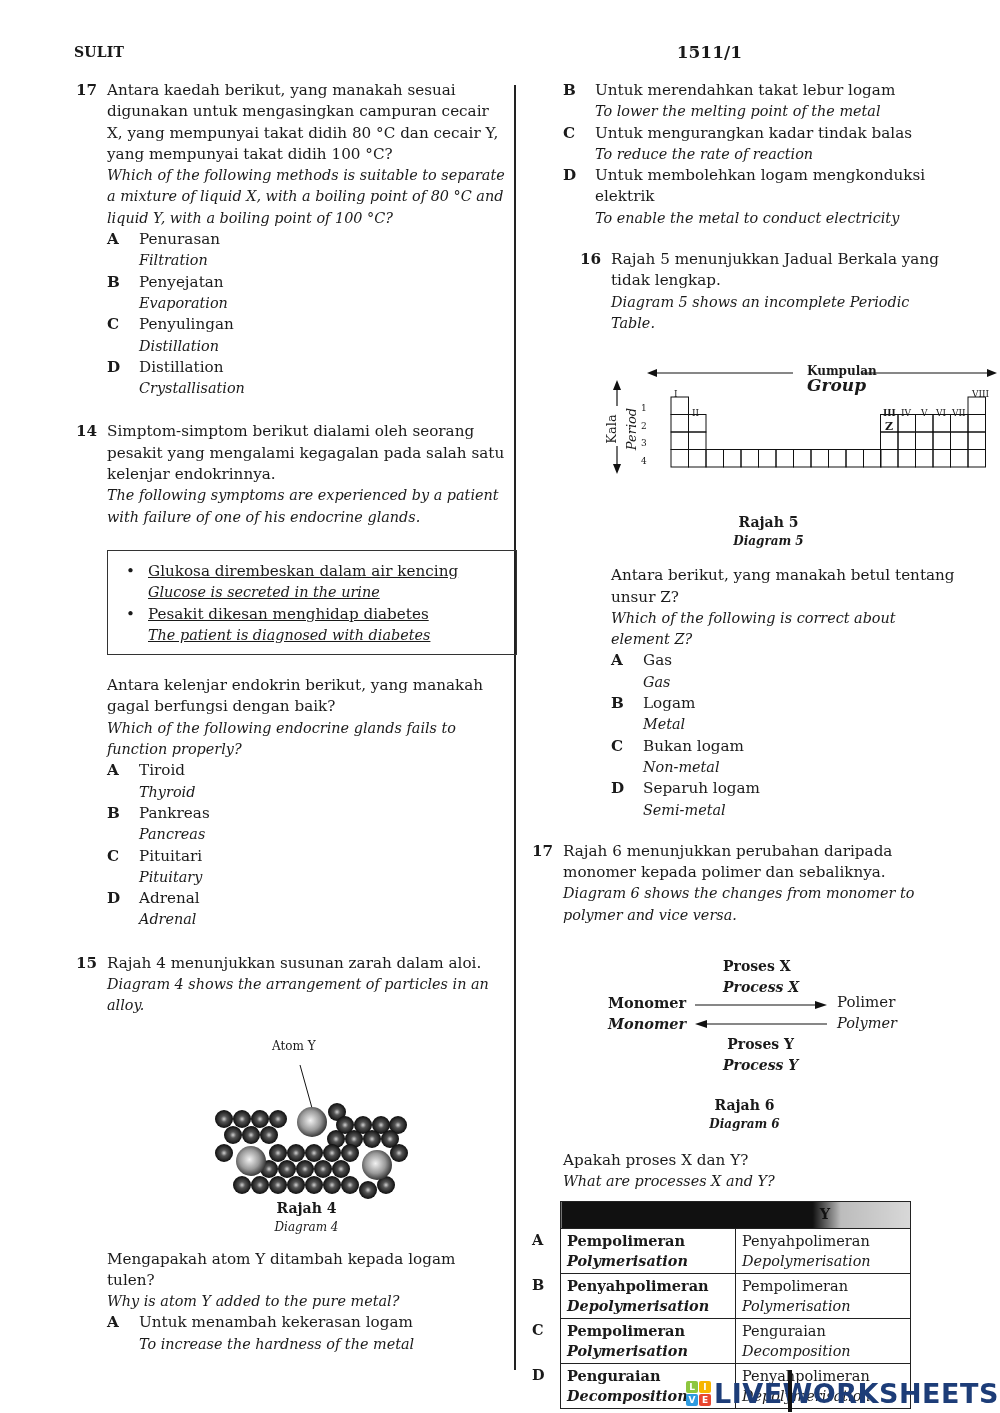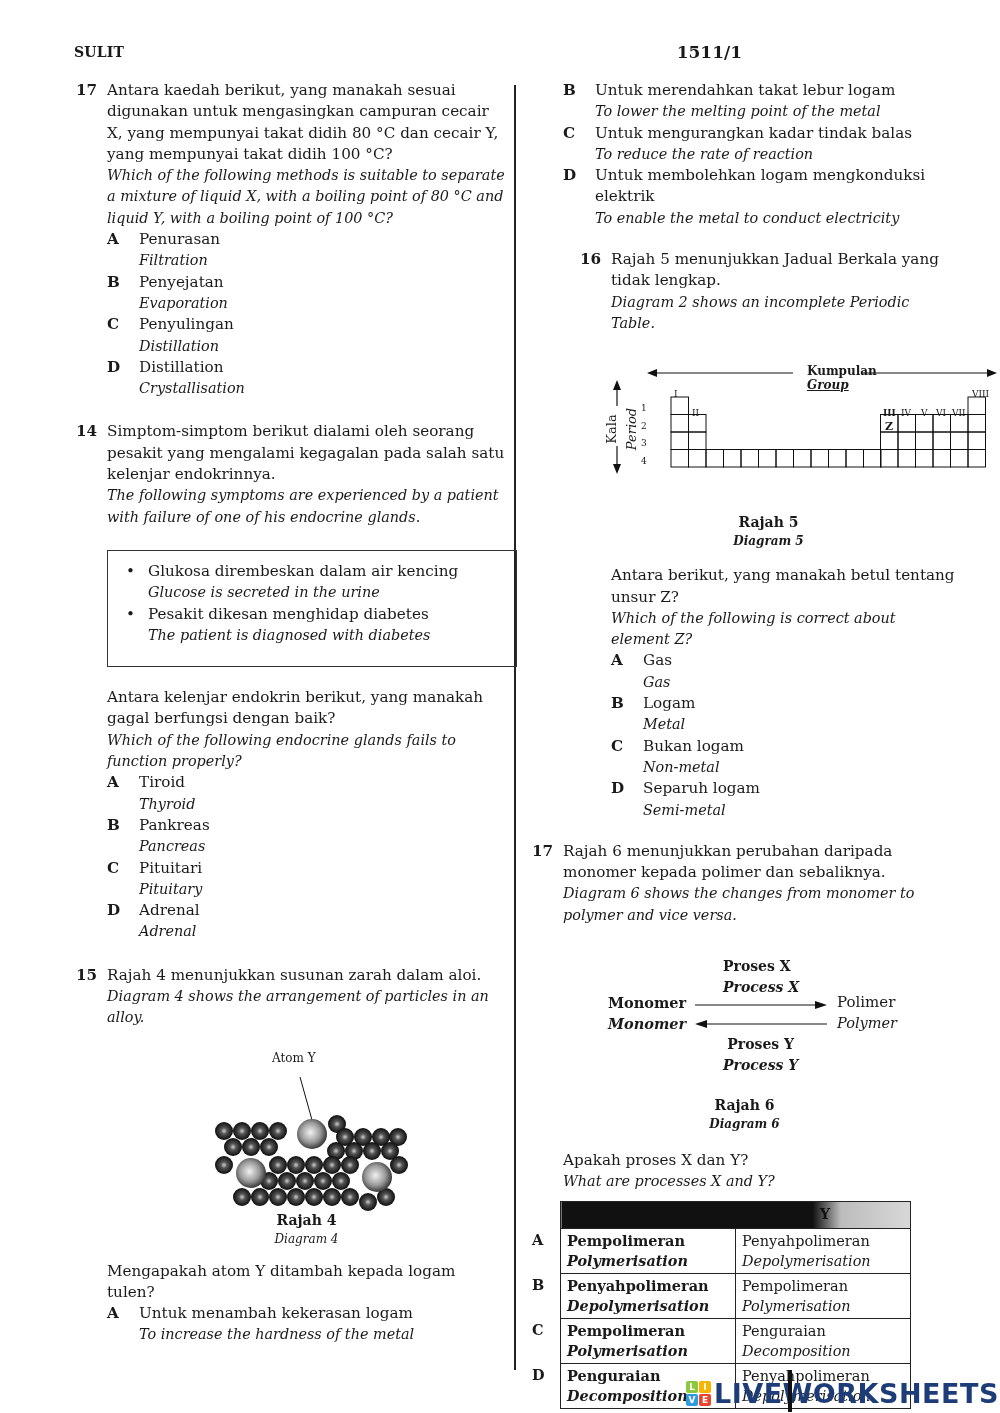--- a/index.html
+++ b/index.html
@@ -10,21 +10,21 @@
   .hdr-right { position: absolute; right: 50px; top: 42px; font-weight: bold; font-size: 17px; }
   .divider { position: absolute; left: 514px; top: 85px; width: 1.5px; height: 1285px; background: #222; }
   .col { position: absolute; font-size: 15.2px; line-height: 21.3px; }
   .col-left { left: 76px; top: 80px; width: 430px; }
   .col-right { left: 532px; top: 80px; width: 425px; }
   .q { position: relative; padding-left: 31px; }
   .qnum { position: absolute; left: 0; top: 0; font-weight: bold; }
   .it { font-style: italic; font-size: 14.4px; }
   .opt { position: relative; padding-left: 32px; }
   .optl { position: absolute; left: 0; top: 0; font-weight: bold; }
-  .symbox { border: 1.5px solid #333; margin: 14px 0 0 0; padding: 10px 10px 20px 38px; width: 360px; }
+  .symbox { border: 1.5px solid #333; margin: 14px 0 0 0; padding: 10px 10px 8px 38px; width: 360px; text-decoration: underline; }
   .bullet { position: relative; padding-left: 2px; }
   .bullet::before { content: "\2022"; position: absolute; left: -20px; top: 0; }
   .center { text-align: center; }
   .caption { font-size: 14px; line-height: 19px; text-align: center; font-weight: bold; }
   .caption .it { font-size: 12px; }
   .pt-wrap { position: relative; height: 165px; margin-top: 14px; }
   .proc { position: relative; height: 140px; margin-top: 18px; font-size: 15px; }
   .ans-table { border-collapse: collapse; margin-left: 30px; margin-top: 8px; font-size: 14.5px; line-height: 20px; }
   .ans-table td, .ans-table th { border: 1.5px solid #222; padding: 2px 6px; vertical-align: top; }
   .ans-table th { height: 22px; background: linear-gradient(90deg, #111 0%, #111 72%, #bcbcbc 80%, #d8d8d8 100%); color: #111; text-align: right; padding-right: 80px; }
@@ -176,20 +176,21 @@
             <circle cx="42" cy="108" r="15"></circle>
             <circle cx="168" cy="112" r="15"></circle>
           </g>
         </svg>
       </div>
       <div class="caption">
         <div>Rajah 4</div>
         <div class="it" style="font-weight:normal;">Diagram 4</div>
       </div>
       <div style="margin-top:12px;">Mengapakah atom Y ditambah kepada logam tulen?</div>
+      <div class="it">Why is atom Y added to the pure metal?</div>
       <div class="opt">
         <span class="optl">A</span>
         <div>Untuk menambah kekerasan logam</div>
         <div class="it">To increase the hardness of the metal</div>
       </div>
     </div>
   </div>
 
   <div class="col col-right">
 
@@ -207,21 +208,21 @@
       <div class="opt">
         <span class="optl">D</span>
         <div>Untuk membolehkan logam mengkonduksi elektrik</div>
         <div class="it">To enable the metal to conduct electricity</div>
       </div>
     </div>
 
     <div class="q" style="margin-top:20px;margin-left:48px;">
       <span class="qnum">16</span>
       <div>Rajah 5 menunjukkan Jadual Berkala yang tidak lengkap.</div>
-      <div class="it">Diagram 2 shows an incomplete Periodic Table.</div>
+      <div class="it">Diagram 5 shows an incomplete Periodic Table.</div>
 
       <div class="pt-wrap">
         <svg width="400" height="120" viewBox="0 0 400 120" style="position:absolute; left:-8px; top:20px;">
 
           <line x1="48" y1="5" x2="190" y2="5" stroke="#111" stroke-width="1.2"></line>
           <polygon points="44,5 54,1 54,9" fill="#111"></polygon>
           <line x1="260" y1="5" x2="390" y2="5" stroke="#111" stroke-width="1.2"></line>
           <polygon points="394,5 384,1 384,9" fill="#111"></polygon>
 
           <line x1="14" y1="18" x2="14" y2="38" stroke="#111" stroke-width="1.2"></line>
@@ -268,21 +269,21 @@
               <rect x="295" y="81.5" width="17.5" height="17.5"></rect>
               <rect x="312.5" y="81.5" width="17.5" height="17.5"></rect>
               <rect x="330" y="81.5" width="17.5" height="17.5"></rect>
               <rect x="347.5" y="81.5" width="17.5" height="17.5"></rect>
               <rect x="365" y="81.5" width="17.5" height="17.5"></rect>
           </g>
         </svg>
 
         <div style="position:absolute; left:196px; top:16px; font-size:12px; font-weight:bold; line-height:14px; width:70px;">
           <div>Kumpulan</div>
-          <div class="it" style="font-size:12px;text-decoration:underline;">Group</div>
+          <div class="it" style="font-size:17px;">Group</div>
         </div>
         <div style="position:absolute; left:-6px; top:52px; width:44px; height:60px;">
           <div style="position:absolute; left:-8px; top:22px; transform:rotate(-90deg); font-size:13px; line-height:14px; white-space:nowrap;">Kala</div>
           <div class="it" style="position:absolute; left:6px; top:22px; transform:rotate(-90deg); font-size:13px; line-height:14px; white-space:nowrap;">Period</div>
         </div>
         <div style="position:absolute; left:30px; top:52px; font-size:9px; line-height:17.5px;">
           <div>1</div>
           <div>2</div>
           <div>3</div>
           <div>4</div>

